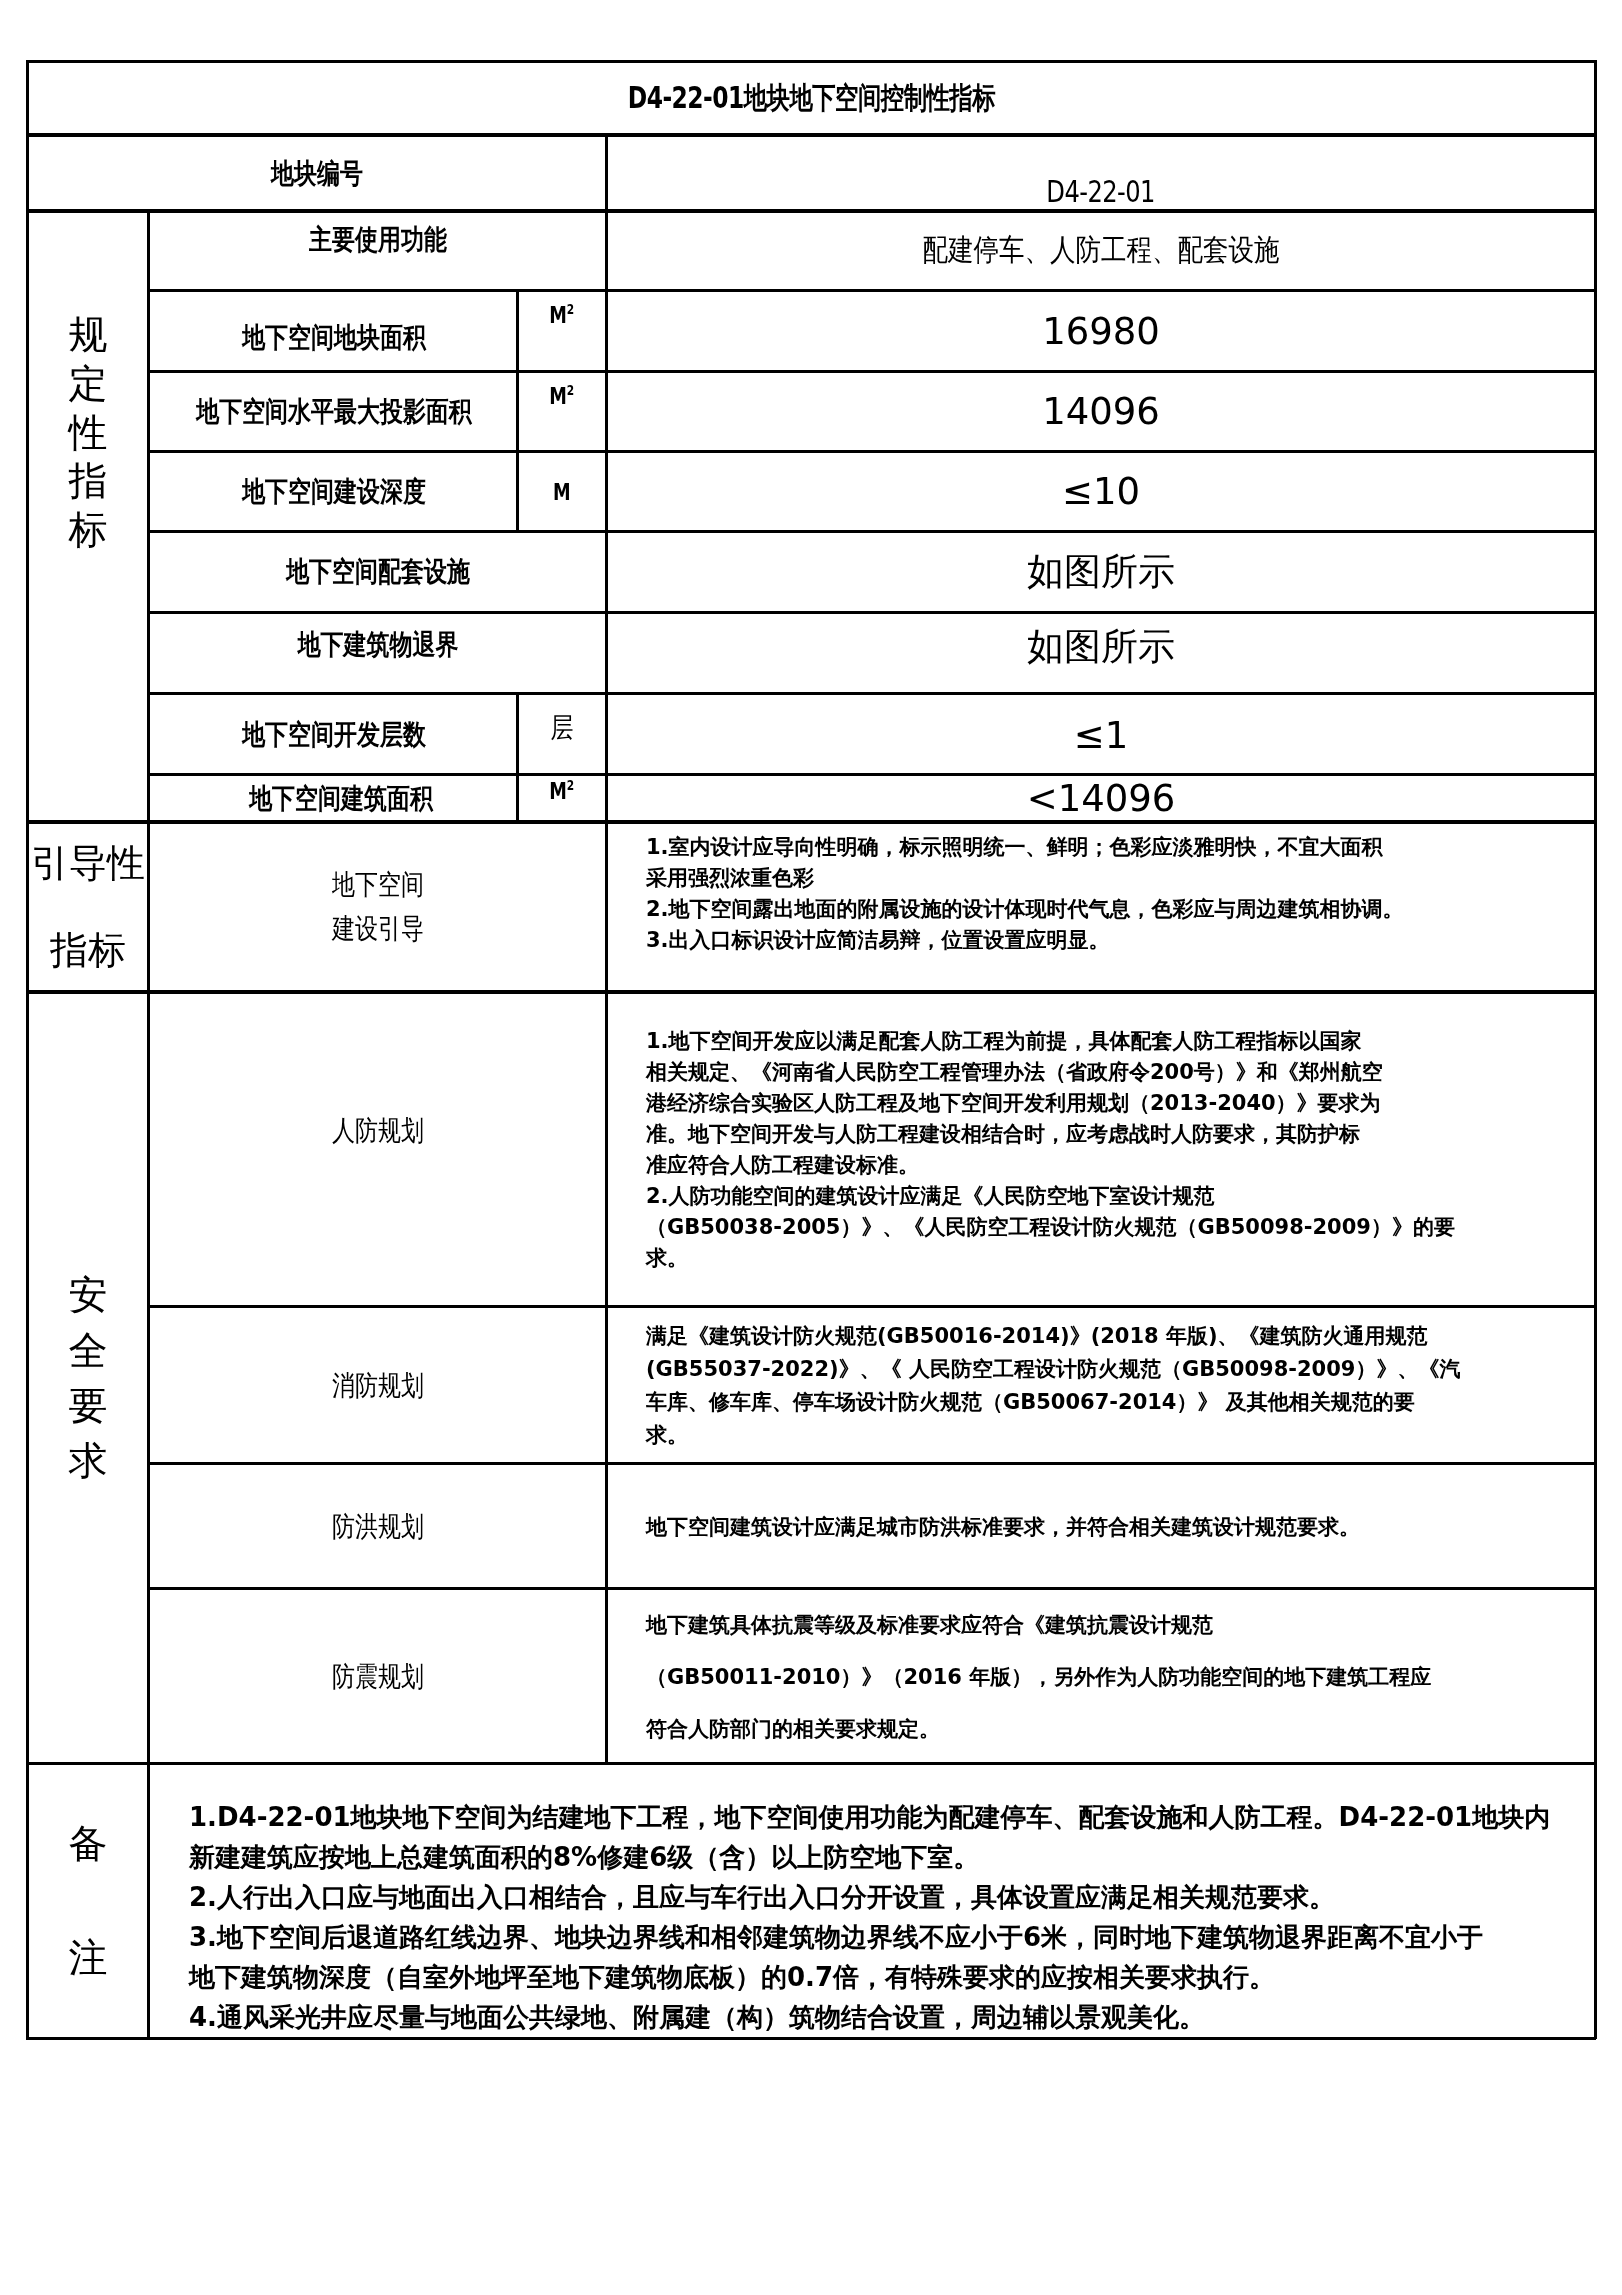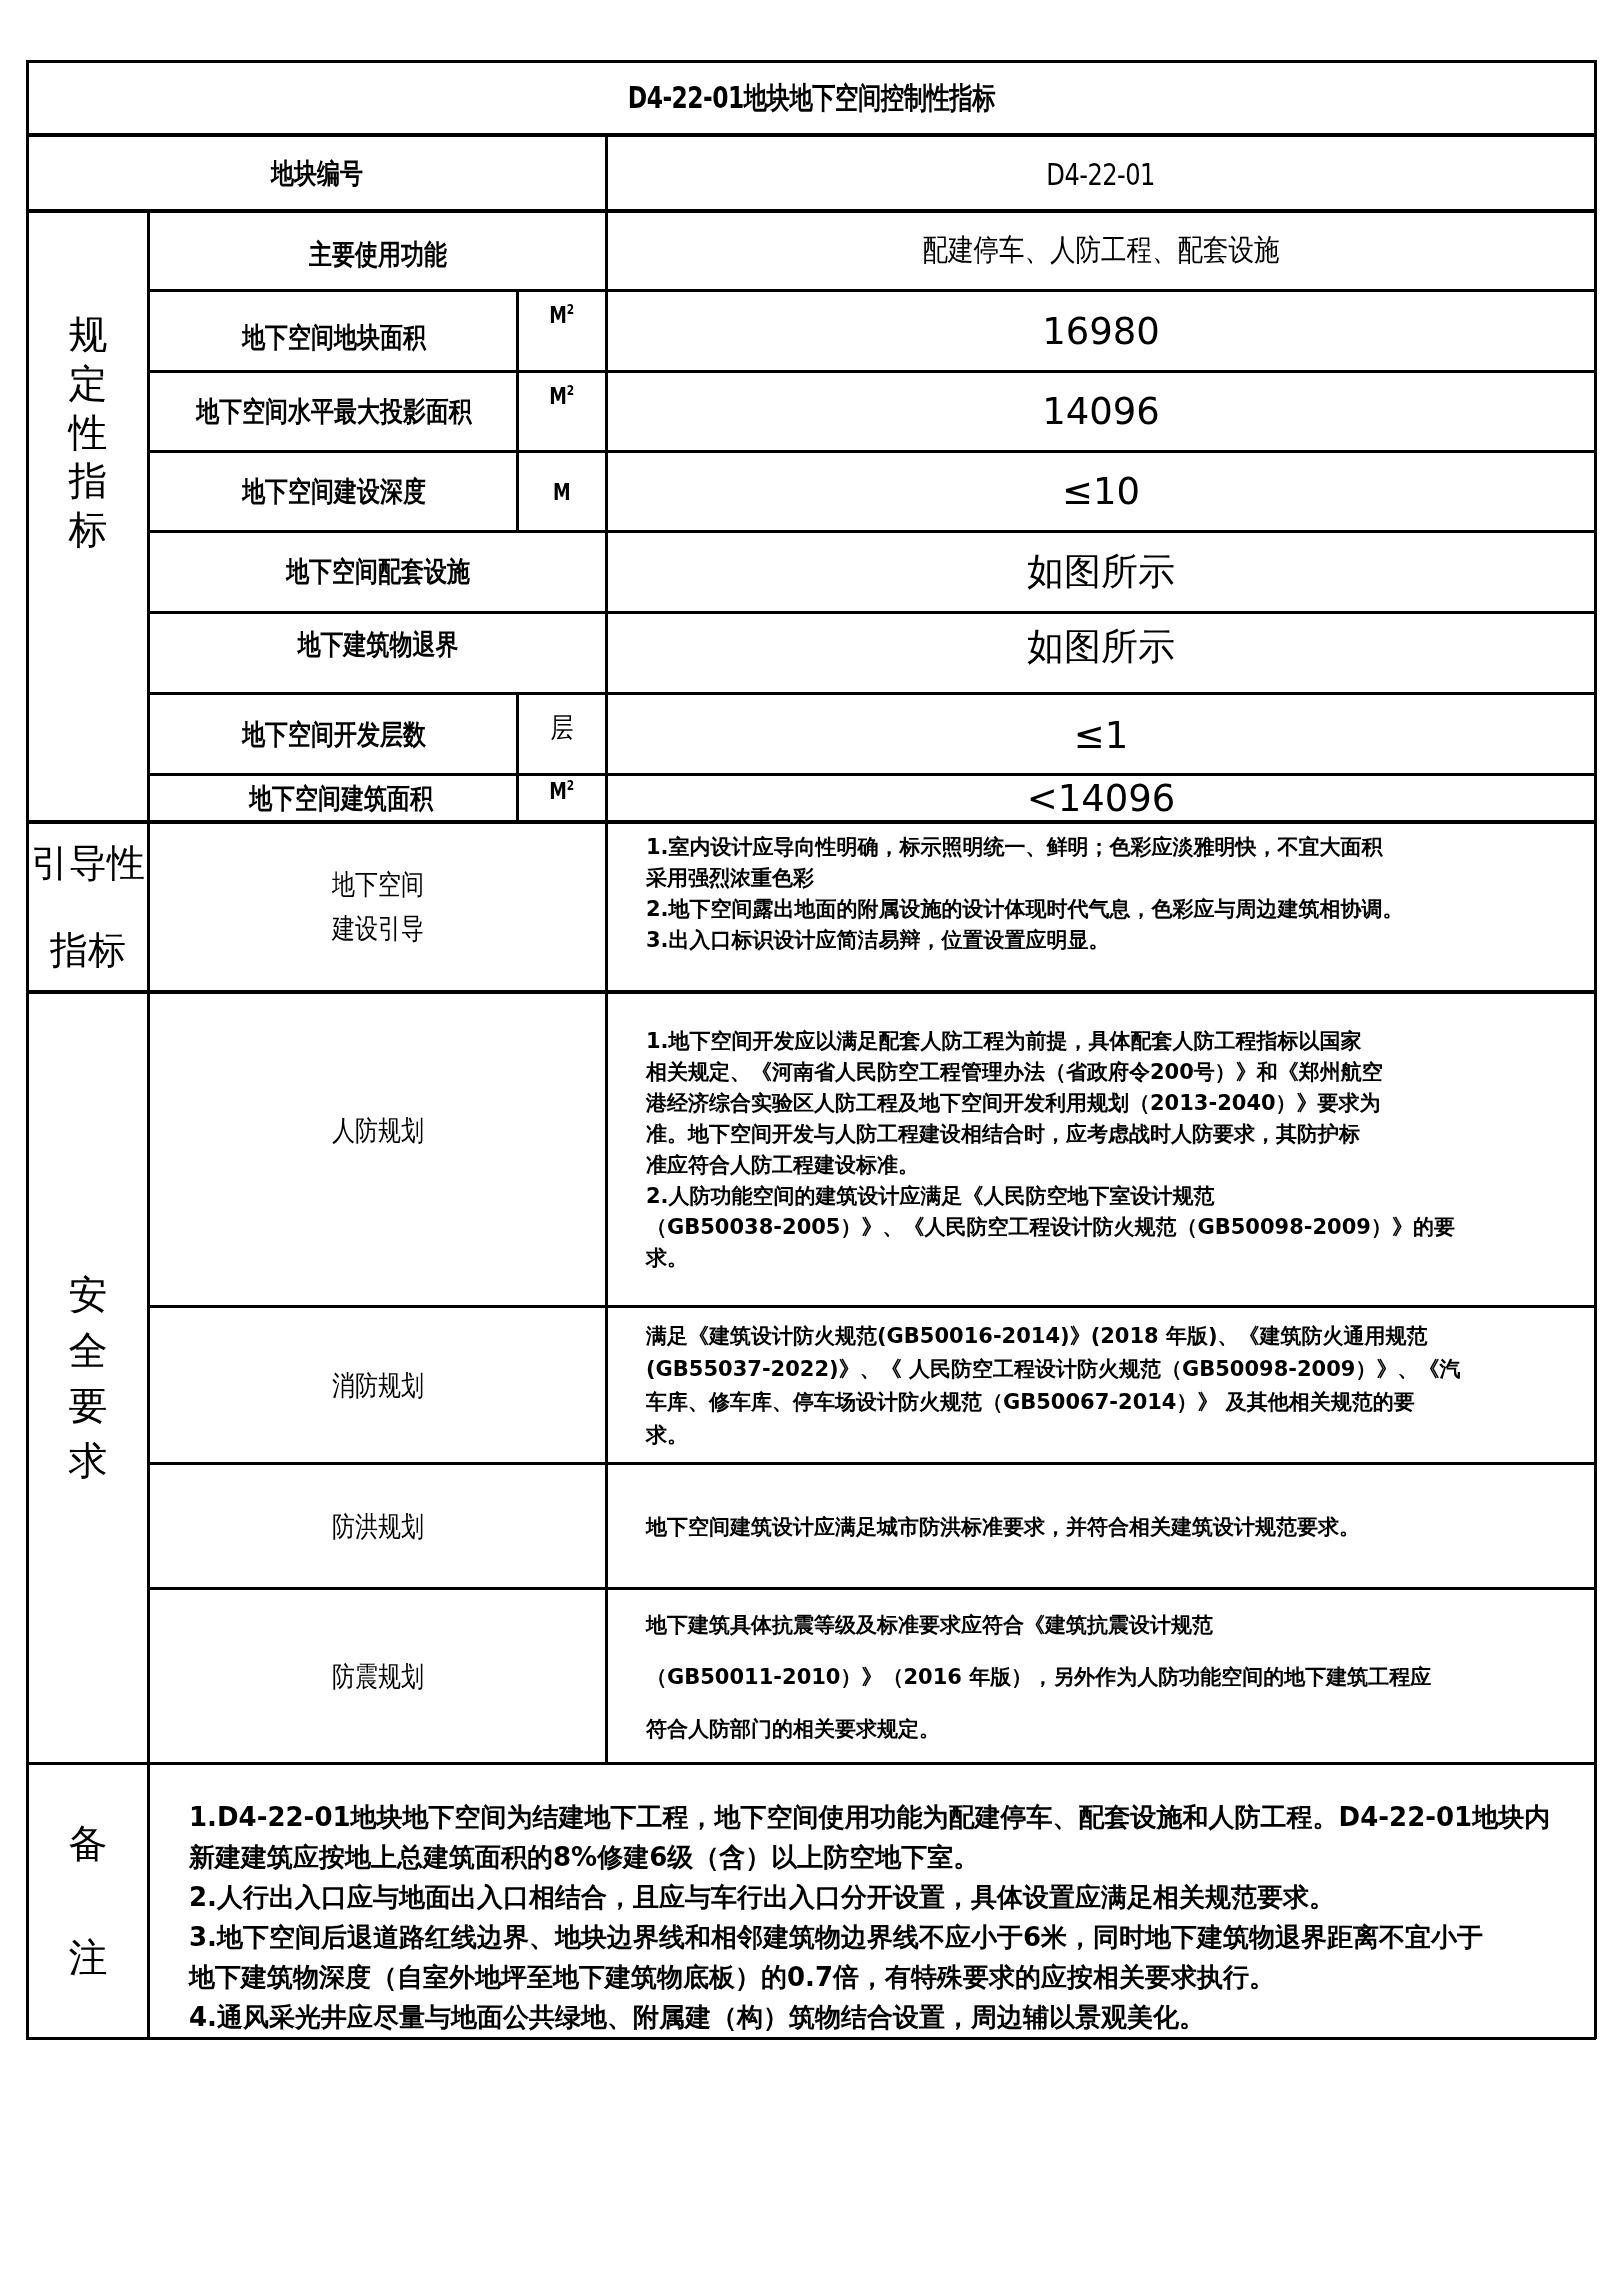--- a/index.html
+++ b/index.html
@@ -52,35 +52,35 @@
   <div class="bl" style="left:516px;top:694px;width:2.6px;height:128px;"></div>
 </div>
 
 <div class="cell" style="left:29px;top:63px;width:1565px;height:70px;">
   <span class="title">D4-22-01地块地下空间控制性指标</span>
 </div>
 
 <div class="cell" style="left:29px;top:137px;width:576px;height:73px;">
   <span class="lbl">地块编号</span>
 </div>
-<div class="cell" style="left:608px;top:137px;width:986px;height:73px;">
+<div class="cell" style="left:608px;top:154px;width:986px;height:73px;">
   <span class="title" style="font-weight:normal;font-size:31px;">D4-22-01</span>
 </div>
 
 <div class="cell sec stack" style="left:29px;top:213px;width:118px;height:607px;justify-content:flex-start;padding-top:98px;">
   <span>规</span>
   <span>定</span>
   <span>性</span>
   <span>指</span>
   <span>标</span>
 </div>
 
 <div>
 
-  <div class="cell" style="left:151px;top:213px;width:454px;height:57px;align-items:flex-start;padding-top:23px;">
+  <div class="cell" style="left:151px;top:213px;width:454px;height:57px;align-items:flex-start;padding-top:8px;">
     <span class="lbl">主要使用功能</span>
   </div>
   <div class="cell" style="left:608px;top:213px;width:986px;height:75px;">
     <span class="valsm">配建停车、人防工程、配套设施</span>
   </div>
 
   <div class="cell" style="left:151px;top:292px;width:366px;height:92px;">
     <span class="lbl">地下空间地块面积</span>
   </div>
   <div class="cell" style="left:519px;top:292px;width:86px;height:78px;align-items:flex-start;padding-top:9.2px;">

